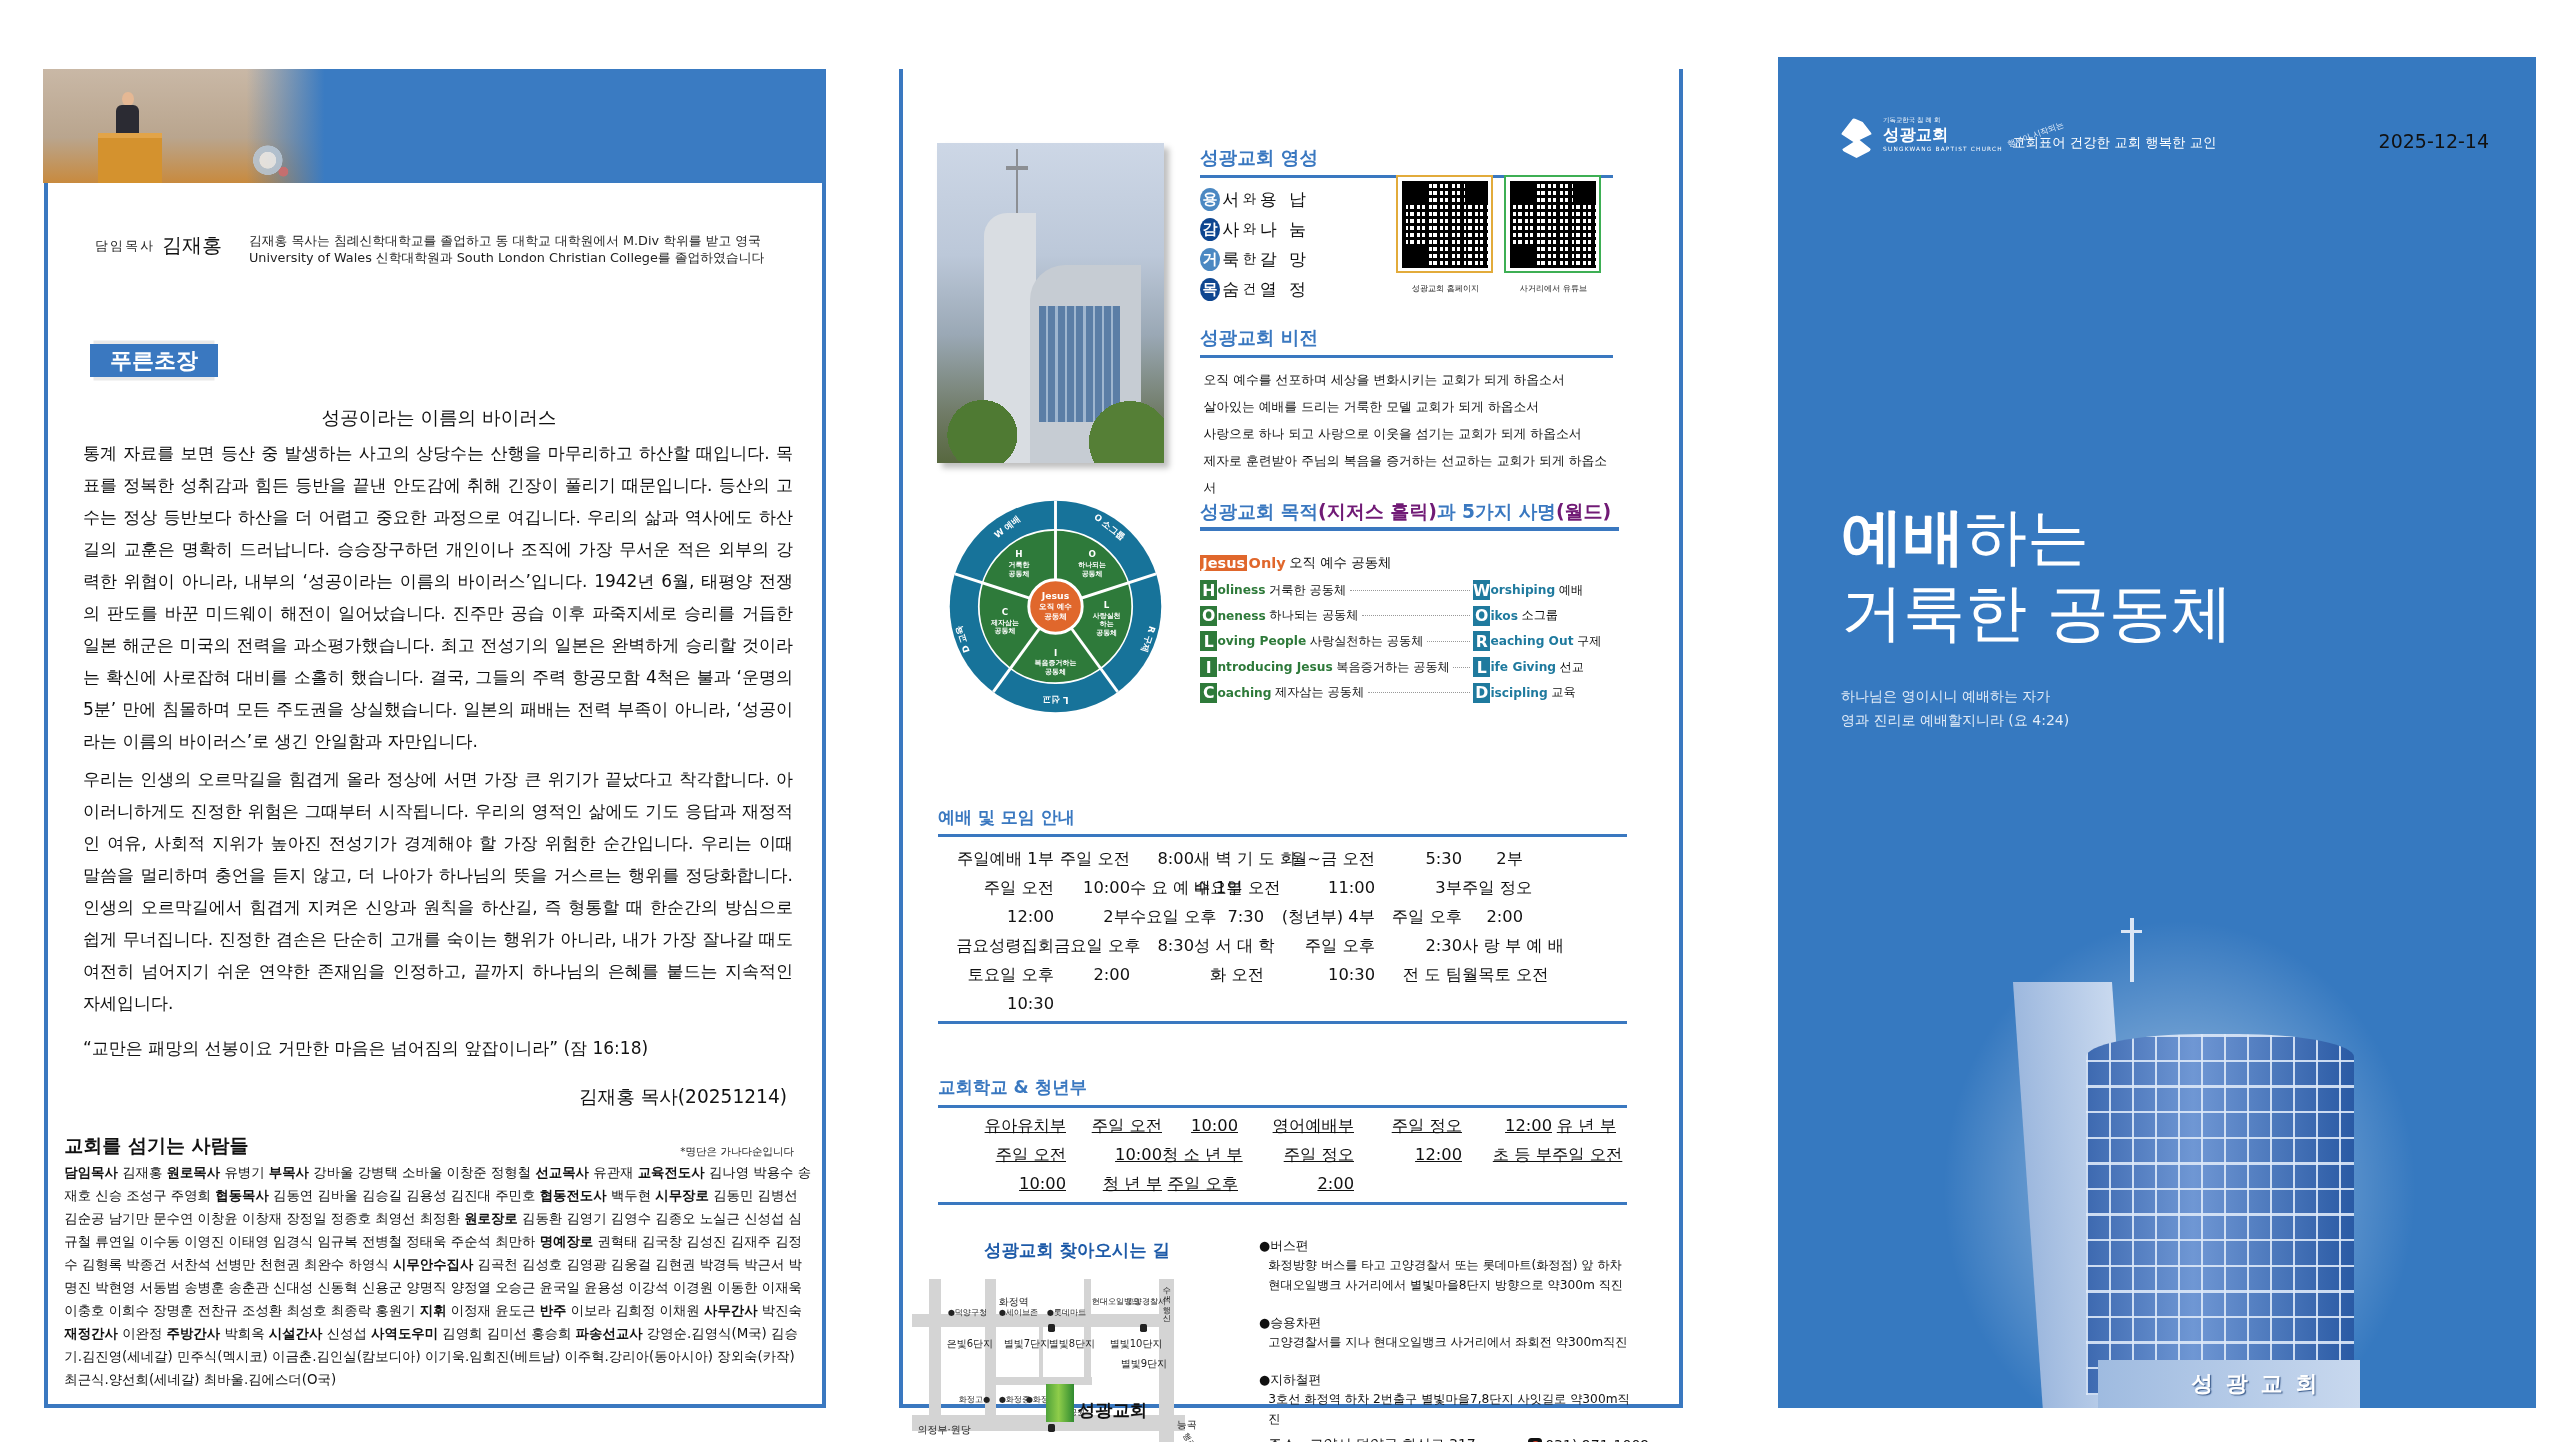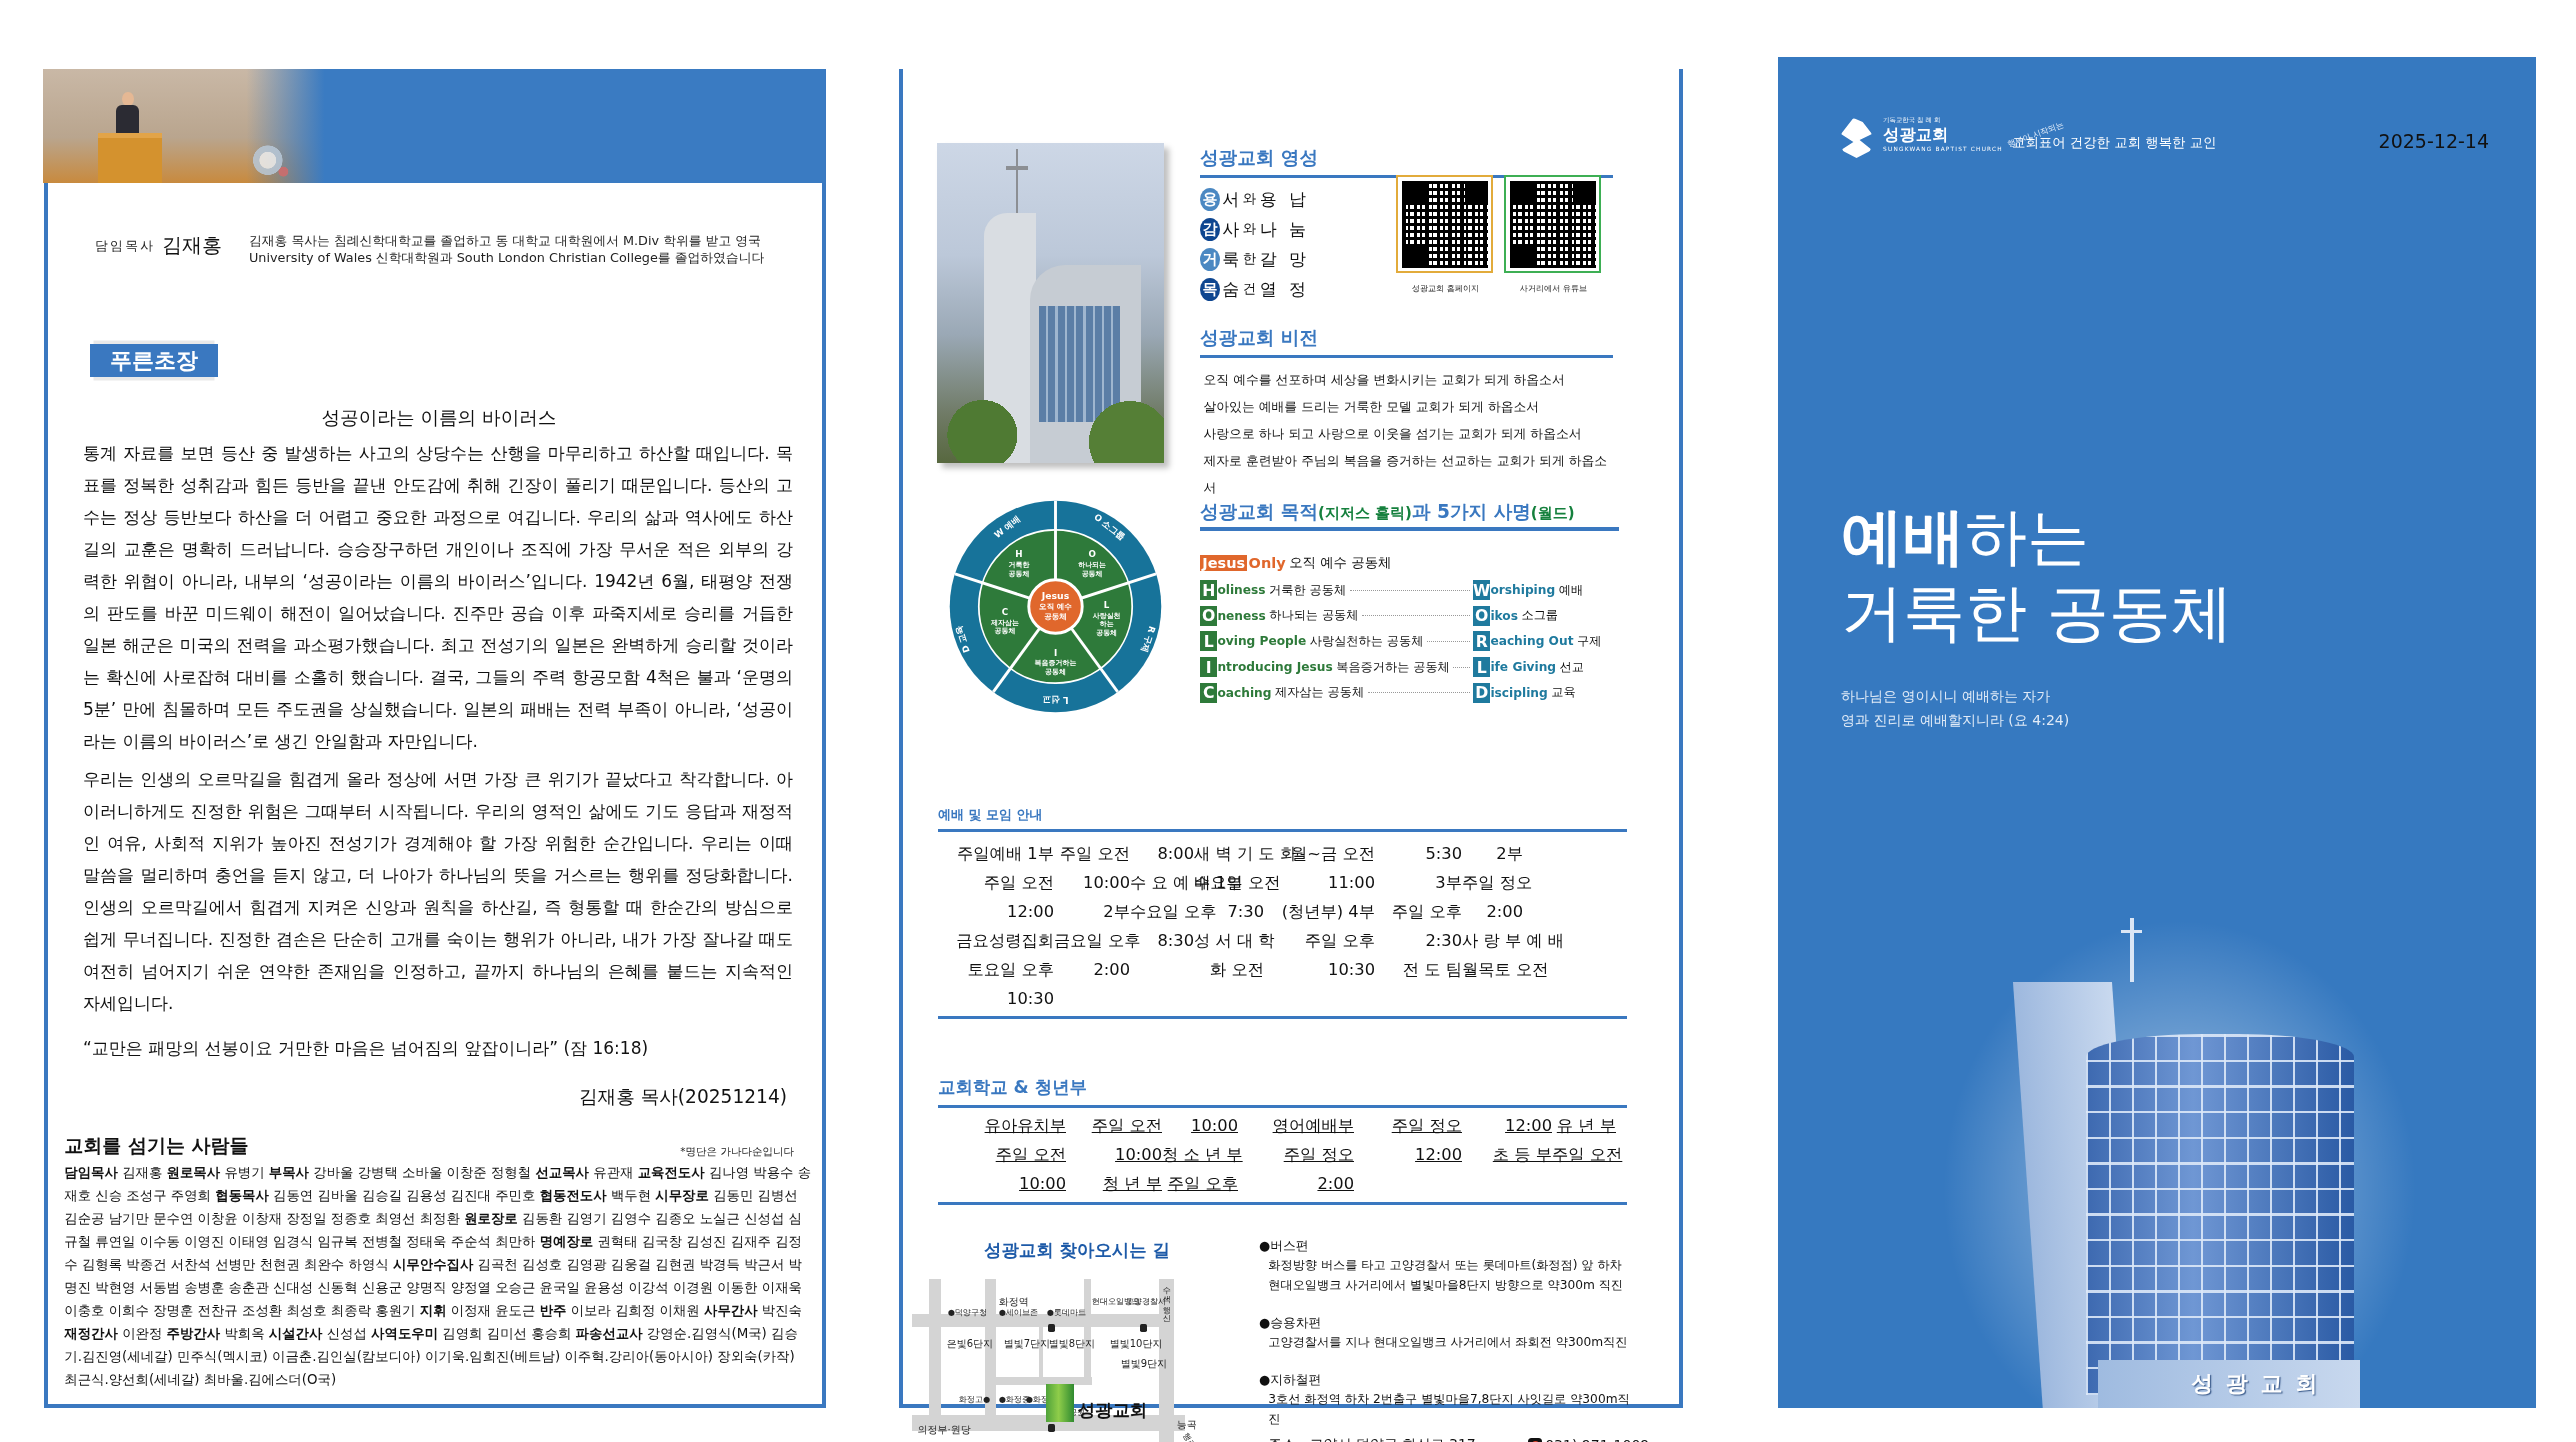--- a/index.html
+++ b/index.html
@@ -82,37 +82,37 @@
   #qr-youtube-cap { left: 601px; }
 
   #vision { position: absolute; left: 297px; top: 256px; width: 419px; }
   #vision .sec-rule { width: 413px; margin-top: 3.5px; }
   #vision ul { list-style: none; margin-top: 8.1px; padding-left: 3.5px; }
   #vision li { font-size: 12.8px; line-height: 27px; color: #111; }
 
   #wheel { position: absolute; left: 45px; top: 430px; width: 215px; height: 215px; }
 
   #purpose { position: absolute; left: 297px; top: 430px; width: 430px; }
-  #purpose .sec-title .orange { color: #15803d; font-size: 15px; }
+  #purpose .sec-title .orange { color: #701a75; font-size: 19px; }
   #purpose .sec-rule { width: 419px; margin-top: 2.3px; }
   #purpose-list { position: absolute; left: 297px; top: 482px; width: 430px; }
   #purpose-list .jo { height: 23px; display:flex; align-items:center; font-size: 13.4px; margin-bottom: 3.5px; }
   #purpose-list .jo .box { background: #e0672c; color: #fff; font-weight: bold; padding: 0 2.3px; margin-right: 1.2px; font-size: 14.5px; }
   #purpose-list .jo .only { color: #e0672c; font-weight: bold; font-size: 14.5px; margin-right: 3.5px; }
   #purpose-list .row { display: flex; align-items: center; height: 25.6px; }
   #purpose-list .left { display: flex; align-items: center; font-size: 12.2px; white-space: nowrap; }
   #purpose-list .dots { flex: 1; border-bottom: 1.2px dotted #999; margin: 0 3.5px; height: 0.6px; }
   #purpose-list .right { display: flex; align-items: center; font-size: 12.2px; width: 157px; white-space: nowrap; }
   .cap-g { background: #2e7a3a; color: #fff; font-weight: bold; font-size: 15.7px; width: 17.4px; height: 20px; display:flex; align-items:center; justify-content:center; }
   .cap-b { background: #1f7a9e; color: #fff; font-weight: bold; font-size: 15.7px; width: 17.4px; height: 20px; display:flex; align-items:center; justify-content:center; }
   .word-g { color: #2e7a3a; font-weight: bold; margin-right: 3.5px; }
   .word-b { color: #1f7a9e; font-weight: bold; margin-right: 3.5px; }
 
   #worship { position: absolute; left: 35px; top: 737px; width: 689px; }
-  #worship .sec-title { font-size: 13px; }
+  #worship .sec-title { font-size: 17px; }
   #worship .sec-rule { margin-top: 4.7px; height: 2.9px; }
   .sched { display: grid; font-size: 16.3px; color: #111; }
   #worship .sched { grid-template-columns: 116px 76px 64px 70px 111px 87px 61px; row-gap: 0; margin-top: 7px; }
   .sched .c { height: 29px; line-height: 29px; white-space: nowrap; }
   .sched .r { text-align: right; }
   #worship .bottom-rule { height: 2.9px; background: #3a78c0; margin-top: 3.5px; }
 
   #school { position: absolute; left: 35px; top: 1006px; width: 689px; }
   #school .sec-title { font-size: 17.4px; }
   #school .sec-rule { margin-top: 5.8px; height: 2.9px; }

